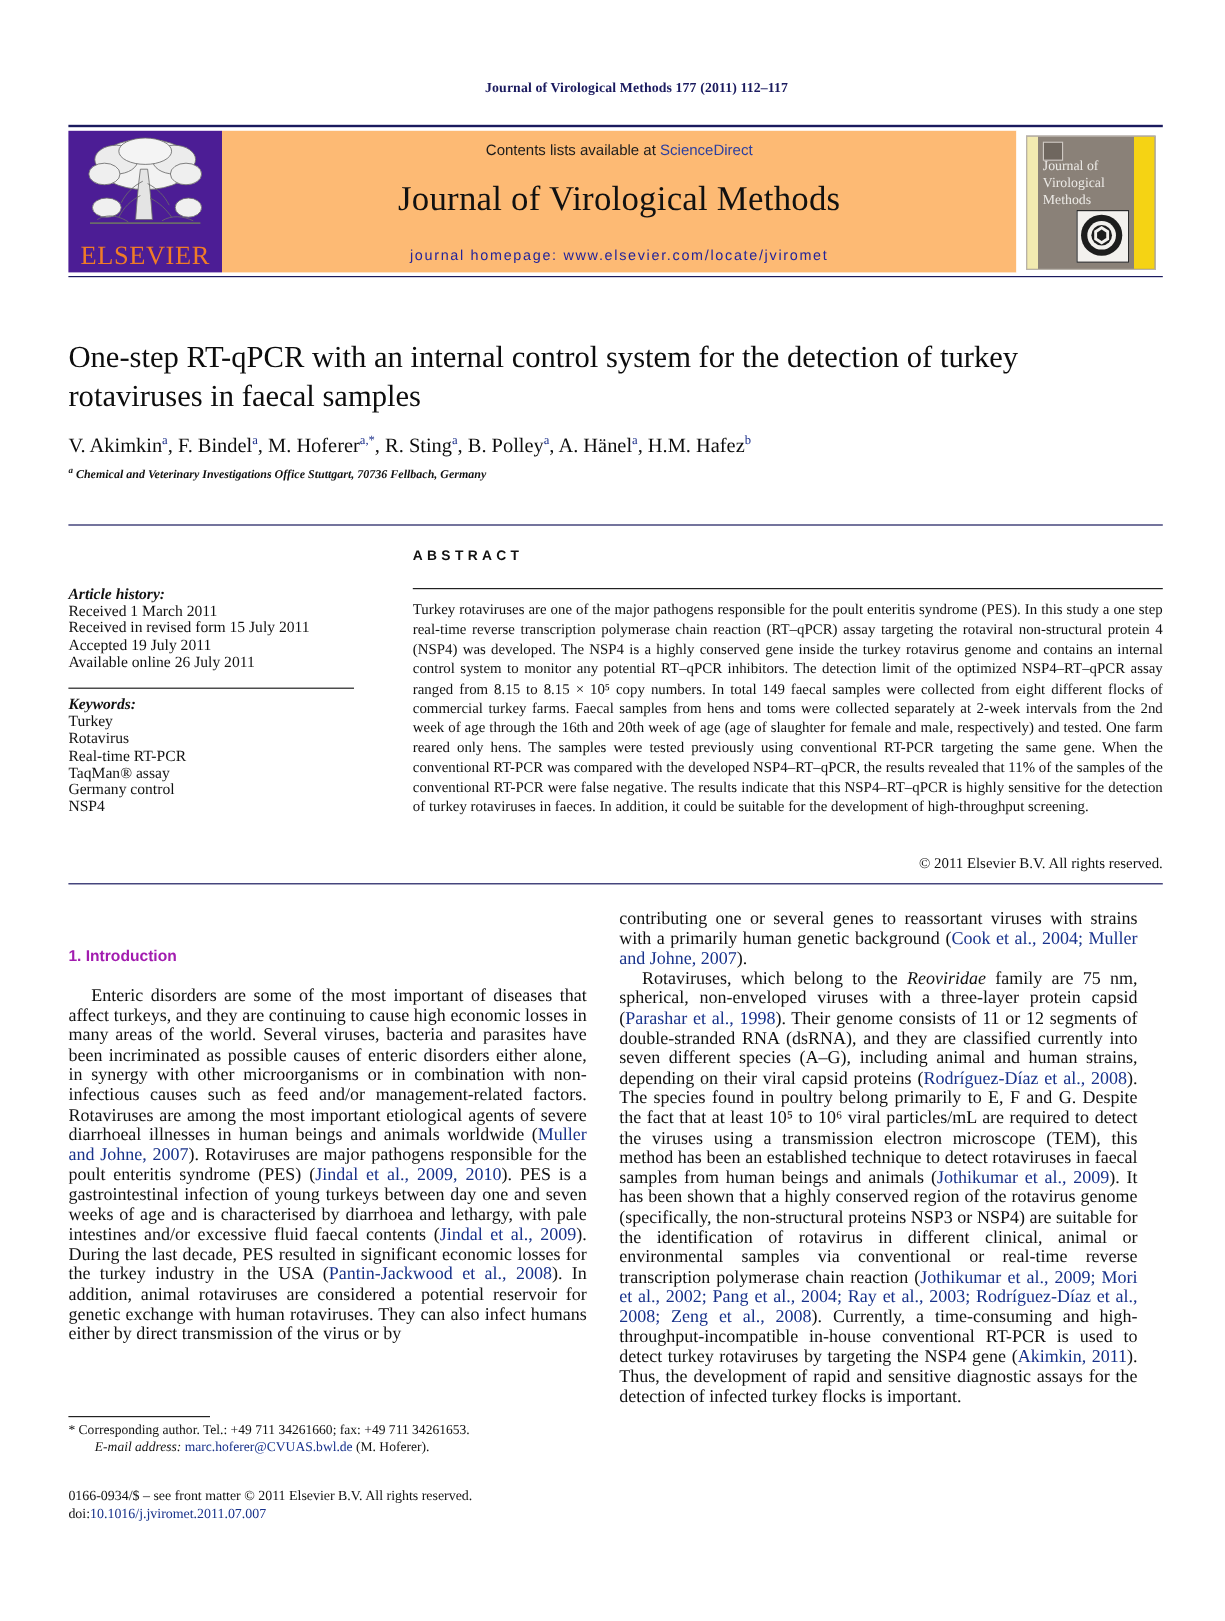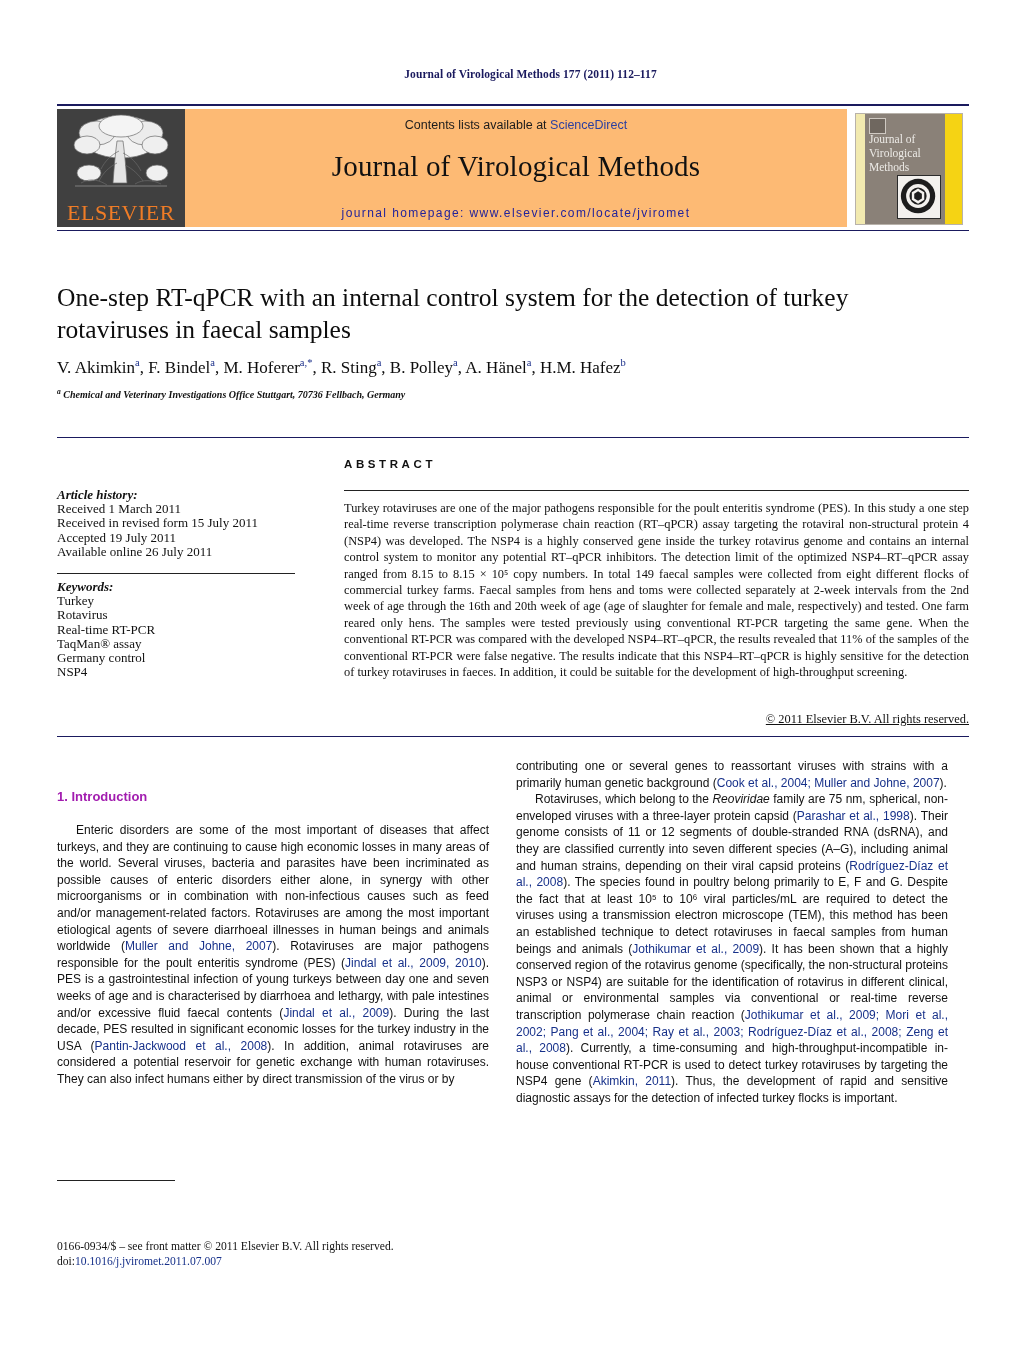--- a/index.html
+++ b/index.html
@@ -52,21 +52,21 @@
     height: 118px;
     display: flex;
     flex-direction: row;
     align-items: stretch;
   }
 
   
   .elsevier-block {
     width: 128px;
     flex: 0 0 128px;
-    background: #404040;
+    background: #4c1d95;
     position: relative;
   }
   .elsevier-tree {
     position: absolute;
     top: 2px;
     left: 10px;
     width: 108px;
     height: 84px;
   }
   .elsevier-word {
@@ -199,21 +199,21 @@
     line-height: 32px;
     color: #0d0d0d;
   }
   .authors {
     position: absolute;
     top: 354px;
     left: 57px;
     width: 890px;
     font-family: "Liberation Serif", serif;
     font-size: 17px;
-    line-height: 18px;
+    line-height: 28px;
     color: #0d0d0d;
   }
   .authors sup {
     font-size: 10.5px;
     color: #1b2f8a;
     vertical-align: super;
   }
   .affiliations {
     position: absolute;
     top: 386px;
@@ -298,38 +298,37 @@
   }
   .abstract-copyright {
     position: absolute;
     top: 712px;
     left: 344px;
     width: 625px;
     text-align: right;
     font-family: "Liberation Serif", serif;
     font-size: 12.4px;
     color: #111111;
-    text-decoration: underline;
   }
 
   
   .section-head {
     position: absolute;
     top: 789px;
     left: 57px;
     font-family: "Liberation Sans", sans-serif;
     font-weight: bold;
     font-size: 13px;
     color: #a21caf;
   }
   .col {
     position: absolute;
     width: 432px;
-    font-family: Liberation Sans, sans-serif;
-    font-size: 12px;
+    font-family: Liberation Serif, serif;
+    font-size: 15px;
     line-height: 16.6px;
     text-align: justify;
     color: #111111;
   }
   .col-left {
     top: 822px;
     left: 57px;
     height: 310px;
   }
   .col-right {
@@ -488,19 +487,23 @@
   <div class="col col-left">
     <p>Enteric disorders are some of the most important of diseases that affect turkeys, and they are continuing to cause high economic losses in many areas of the world. Several viruses, bacteria and parasites have been incriminated as possible causes of enteric disorders either alone, in synergy with other microorganisms or in combination with non-infectious causes such as feed and/or management-related factors. Rotaviruses are among the most important etiological agents of severe diarrhoeal illnesses in human beings and animals worldwide (<span class="ref">Muller and Johne, 2007</span>). Rotaviruses are major pathogens responsible for the poult enteritis syndrome (PES) (<span class="ref">Jindal et al., 2009, 2010</span>). PES is a gastrointestinal infection of young turkeys between day one and seven weeks of age and is characterised by diarrhoea and lethargy, with pale intestines and/or excessive fluid faecal contents (<span class="ref">Jindal et al., 2009</span>). During the last decade, PES resulted in significant economic losses for the turkey industry in the USA (<span class="ref">Pantin-Jackwood et al., 2008</span>). In addition, animal rotaviruses are considered a potential reservoir for genetic exchange with human rotaviruses. They can also infect humans either by direct transmission of the virus or by</p>
   </div>
 
   <div class="col col-right">
     <p class="noindent">contributing one or several genes to reassortant viruses with strains with a primarily human genetic background (<span class="ref">Cook et al., 2004; Muller and Johne, 2007</span>).</p>
     <p>Rotaviruses, which belong to the <span class="ital">Reoviridae</span> family are 75 nm, spherical, non-enveloped viruses with a three-layer protein capsid (<span class="ref">Parashar et al., 1998</span>). Their genome consists of 11 or 12 segments of double-stranded RNA (dsRNA), and they are classified currently into seven different species (A–G), including animal and human strains, depending on their viral capsid proteins (<span class="ref">Rodríguez-Díaz et al., 2008</span>). The species found in poultry belong primarily to E, F and G. Despite the fact that at least 10⁵ to 10⁶ viral particles/mL are required to detect the viruses using a transmission electron microscope (TEM), this method has been an established technique to detect rotaviruses in faecal samples from human beings and animals (<span class="ref">Jothikumar et al., 2009</span>). It has been shown that a highly conserved region of the rotavirus genome (specifically, the non-structural proteins NSP3 or NSP4) are suitable for the identification of rotavirus in different clinical, animal or environmental samples via conventional or real-time reverse transcription polymerase chain reaction (<span class="ref">Jothikumar et al., 2009; Mori et al., 2002; Pang et al., 2004; Ray et al., 2003; Rodríguez-Díaz et al., 2008; Zeng et al., 2008</span>). Currently, a time-consuming and high-throughput-incompatible in-house conventional RT-PCR is used to detect turkey rotaviruses by targeting the NSP4 gene (<span class="ref">Akimkin, 2011</span>). Thus, the development of rapid and sensitive diagnostic assays for the detection of infected turkey flocks is important.</p>
   </div>
 
   <div class="footnote-rule"></div>
+  <div class="footnote">
+    <span class="ind">* Corresponding author. Tel.: +49 711 34261660; fax: +49 711 34261653.</span>
+    <span class="ind2"><span class="ital">E-mail address:</span> <span class="link">marc.hoferer@CVUAS.bwl.de</span><span> (M. Hoferer).</span></span>
+  </div>
 
   <div class="footer">
     <div>0166-0934/$ – see front matter © 2011 Elsevier B.V. All rights reserved.</div>
     <div><span>doi:</span><span class="link">10.1016/j.jviromet.2011.07.007</span></div>
   </div>
 
 </div>
 
 </body></html>

